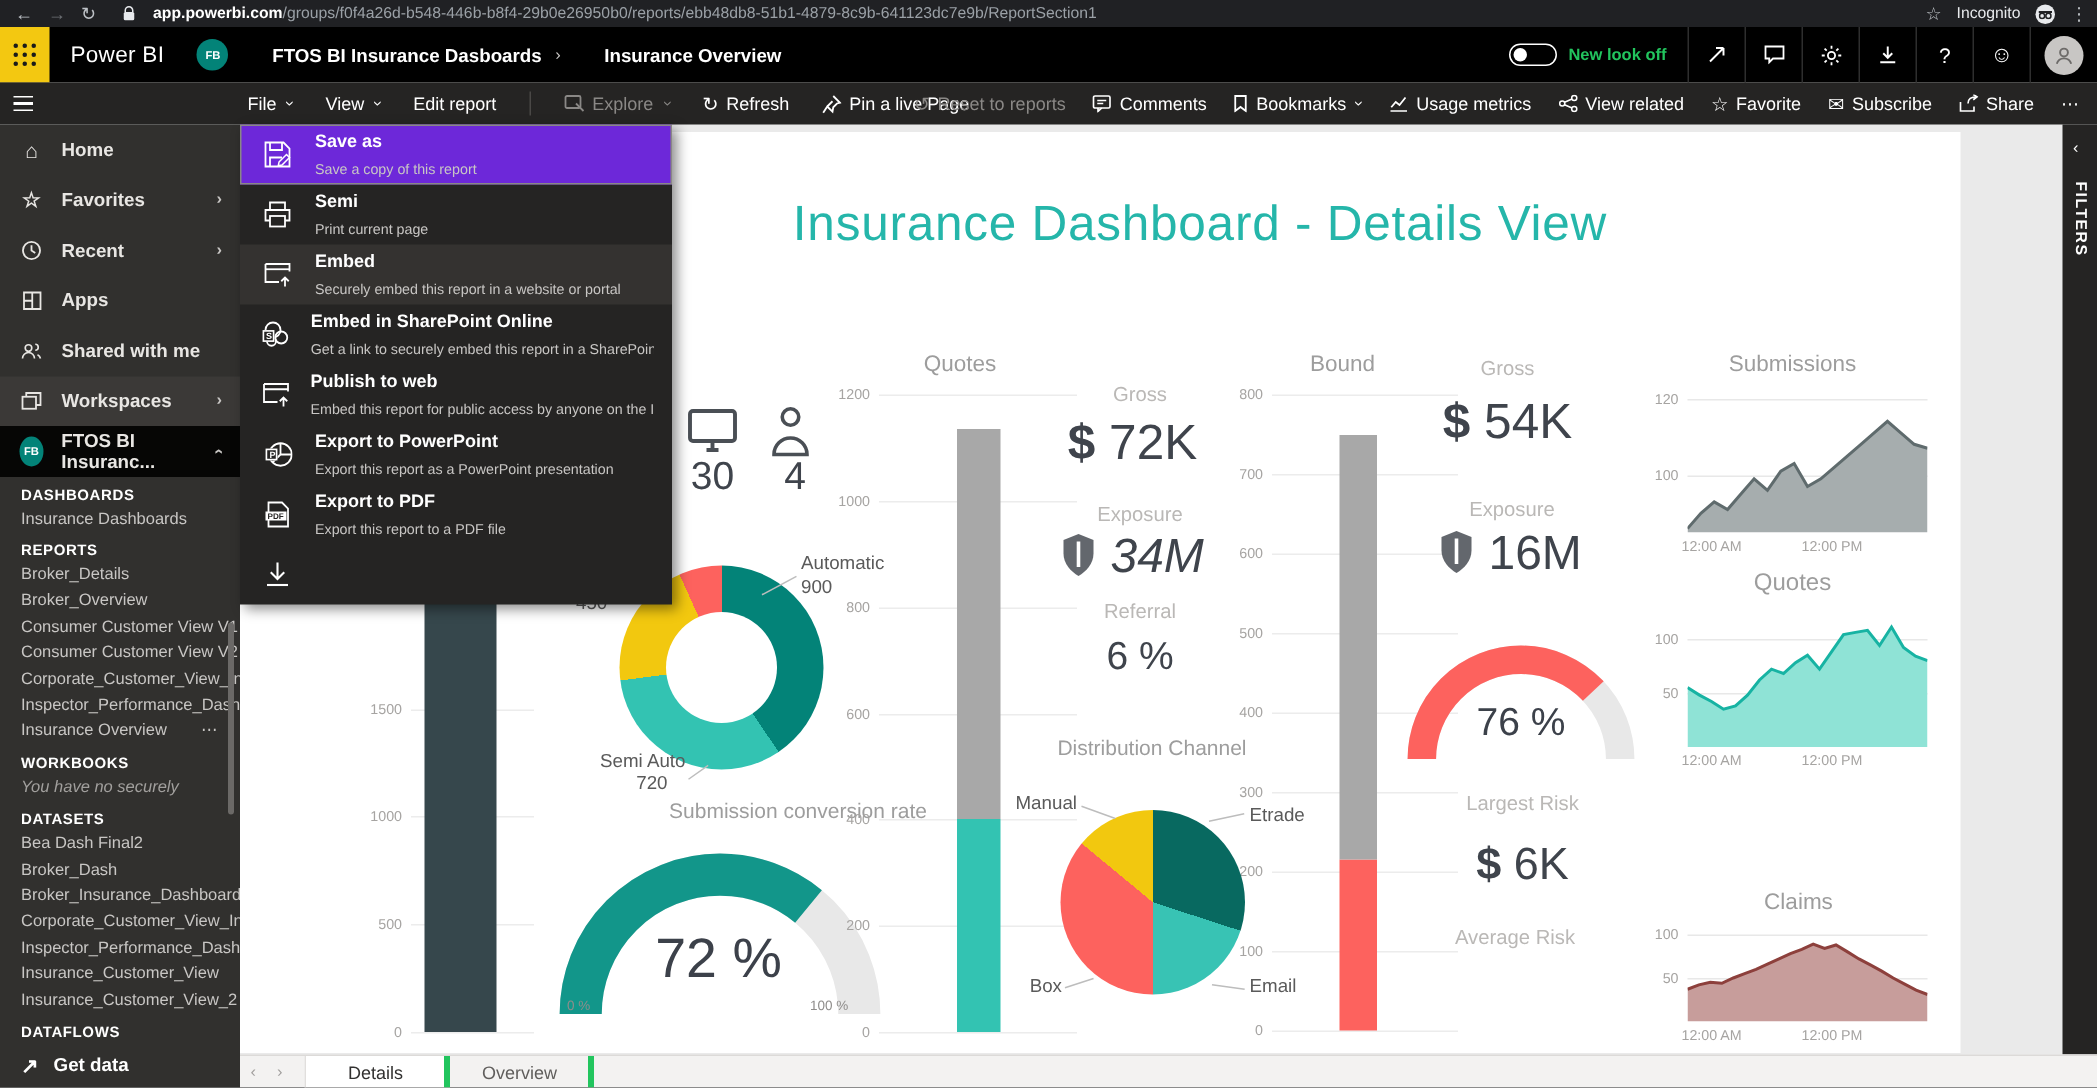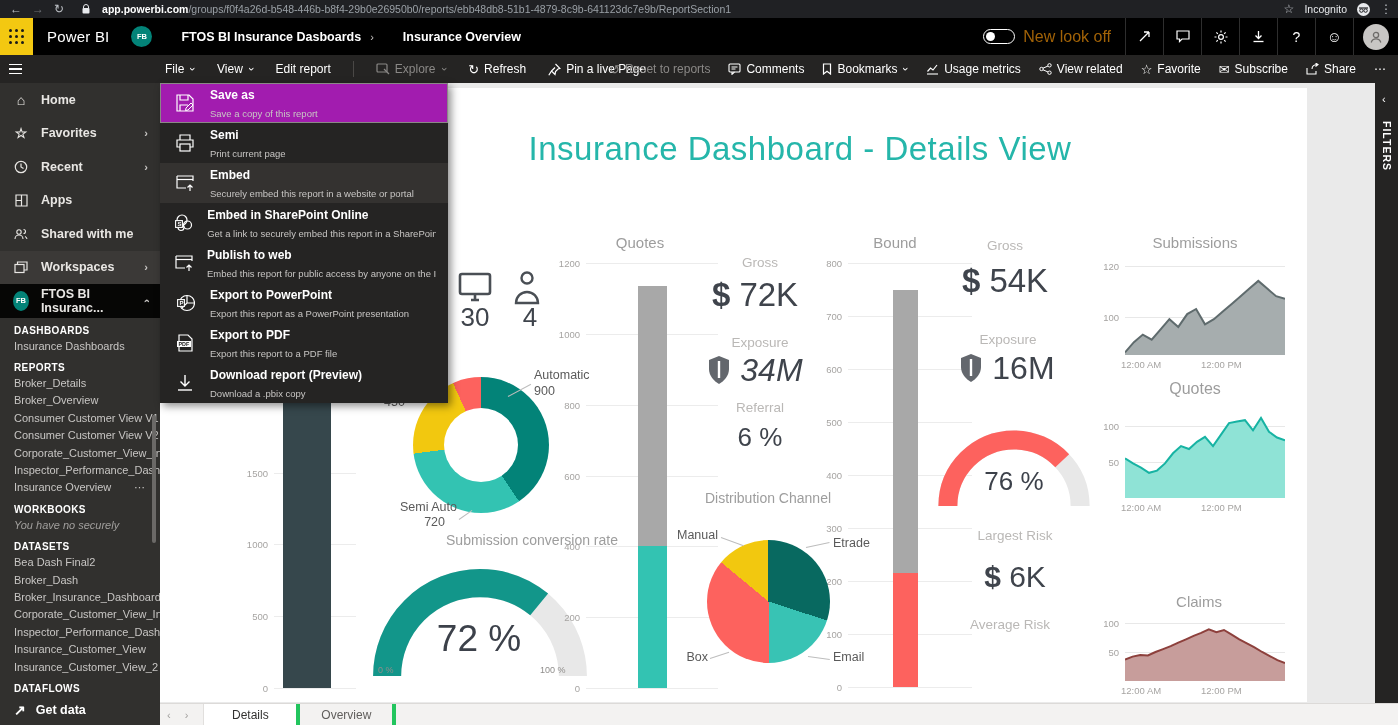--- a/index.html
+++ b/index.html
@@ -25,39 +25,39 @@
   .wsbadge{width:21px;height:21px;border-radius:50%;background:#038378;color:#fff;font-size:7.5px;
            display:flex;align-items:center;justify-content:center;margin-left:22px;font-weight:bold;}
   .crumb{color:#fff;font-size:12.5px;font-weight:bold;margin-left:9px;cursor:pointer;padding-left:20px;}
   .crumb-sep{color:#c8c6c4;font-size:11px;margin-left:9px;}
   #pbi-right{margin-left:auto;display:flex;align-items:center;height:100%;}
   .pbi-cell{height:100%;display:flex;align-items:center;justify-content:center;width:37px;
             border-left:1px solid #2e2e2e;color:#fff;cursor:pointer;}
   #newlook{display:flex;align-items:center;gap:8px;margin-right:14px;cursor:pointer;}
   #toggle{width:30px;height:13px;border:1.5px solid #fff;border-radius:8px;position:relative;}
   #toggle span{position:absolute;left:2px;top:1.5px;width:9px;height:9px;border-radius:50%;background:#fff;}
-  #newlook b{color:#a16207;font-size:16px;font-weight:normal;white-space:nowrap;}
+  #newlook b{color:#22c55e;font-size:11px;font-weight:bold;white-space:nowrap;}
   #avatar{width:26px;height:26px;border-radius:50%;background:#c8c6c4;display:flex;align-items:center;justify-content:center;}
   
   #menubar{left:0;top:55px;width:1398px;height:28px;background:#252423;display:flex;align-items:center;color:#fff;font-size:12px;}
   #hamburger{width:30px;display:flex;flex-direction:column;gap:3px;align-items:center;cursor:pointer;}
   #hamburger i{width:13px;height:1.5px;background:#fff;}
   #mb-left{position:absolute;left:165px;display:flex;align-items:center;gap:22px;}
   #mb-right{position:absolute;right:12px;display:flex;align-items:center;gap:18px;}
   .mitem{display:flex;align-items:center;gap:5px;cursor:pointer;white-space:nowrap;}
   .mitem.dis{color:#8a8886;cursor:default;}
   .mdiv{width:1px;height:16px;background:#4a4846;}
   .chev{display:inline-block;transform:rotate(90deg);font-size:11px;margin-left:2px;}
   .micon{font-size:13px;line-height:1;}
   svg.sic{display:block;}
   
   #file-menu{left:160px;top:83px;width:288px;background:#252423;z-index:60;
              box-shadow:3px 3px 8px rgba(0,0,0,.45);}
   .fm-item{display:flex;align-items:center;gap:12px;height:40px;padding:0 12px;cursor:pointer;}
-  .fm-item.sel{background:#a21caf;outline:1px solid #8a8886;outline-offset:-1px;}
+  .fm-item.sel{background:#6d28d9;outline:1px solid #8a8886;outline-offset:-1px;}
   .fm-item.hov{background:#343230;}
   .fm-ic{width:26px;display:flex;justify-content:center;color:#fff;}
   .fm-tx{overflow:hidden;}
   .fm-t{color:#fff;font-size:12px;font-weight:bold;line-height:15px;white-space:nowrap;}
   .fm-s{color:#c8c6c4;font-size:9.5px;line-height:12px;white-space:nowrap;}
   
   #sidebar{left:0;top:83px;width:160px;height:642px;background:#31302e;color:#e8e6e3;}
   .snav{height:33.5px;display:flex;align-items:center;gap:12px;padding-left:13px;cursor:pointer;font-size:12.5px;font-weight:bold;}
   .snav .nic{width:16px;text-align:center;color:#e8e6e3;font-size:14px;display:flex;justify-content:center;}
   .snav .rt{margin-left:auto;margin-right:12px;color:#c8c6c4;font-size:11px;}
@@ -624,21 +624,20 @@
         </span>
       <span class="fm-tx"><span class="fm-t">Export to PDF</span><br><span class="fm-s">Export this report to a PDF file</span></span>
       </div>
     <div class="fm-item">
       <span class="fm-ic">
         <svg class="sic" width="18" height="18" viewBox="0 0 18 18">
             <path d="M9 1v10M4.5 7.5L9 12l4.5-4.5" fill="none" stroke="#fff" stroke-width="1.4"></path>
             <path d="M2 16h14" stroke="#fff" stroke-width="1.4"></path>
           </svg>
         </span>
-      <span class="fm-tx"><span class="fm-t">Download report (Preview)</span><br><span class="fm-s">Download a .pbix copy</span></span>
       </div>
   </div>
 
   <div id="footer" class="abs">
     <span class="fnav">‹</span>
     <span class="fnav" style="margin-right:8px;">›</span>
     <div class="ftab active">Details</div>
     <div class="ftab">Overview</div>
   </div>
 

